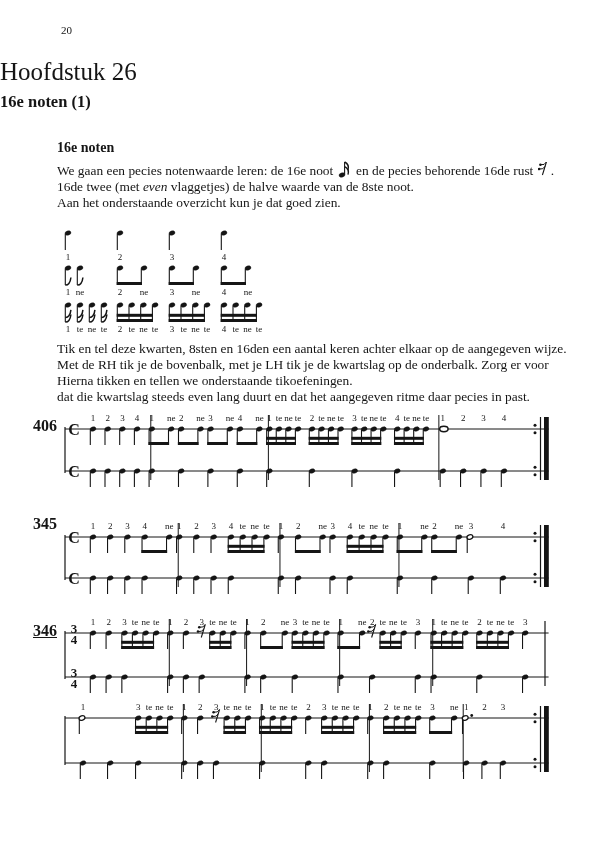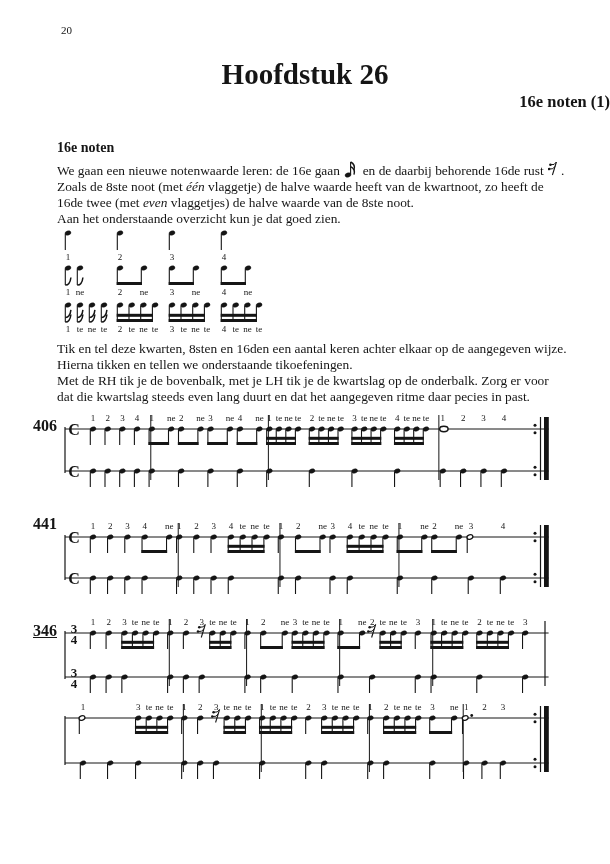--- a/index.html
+++ b/index.html
@@ -1,21 +1,21 @@
 <!DOCTYPE html>
 <html><head>
 <meta charset="utf-8">
 <style>
   html,body{margin:0;padding:0;background:#e8e8e8;}
   .page{position:relative;width:610px;height:864px;background:#ffffff;overflow:hidden;
         font-family:"Liberation Serif",serif;color:#151515;}
   .page-num{position:absolute;left:61px;top:24px;font-size:11px;}
-  .title{position:absolute;left:0;right:0;top:58px;text-align:center;
-         font-size:29px;font-weight:bold;margin:0;}
-  .subtitle{position:absolute;left:0;right:0;top:92px;text-align:right;
+  .title{position:absolute;left:0;right:0;top:58px;
+         font-size:25px;font-weight:normal;margin:0;}
+  .subtitle{position:absolute;left:0;right:0;top:92px;text-align:left;
             font-size:16.5px;font-weight:bold;margin:0;}
   .heading{position:absolute;left:57px;top:140px;font-size:14px;font-weight:bold;}
   .para{position:absolute;left:57px;font-size:13.4px;line-height:15.9px;
         white-space:nowrap;}
   #intro-para{top:159px;}
   #instr-para{top:341px;}
   .para .it{font-style:italic;}
   .inline-sym{display:inline-block;vertical-align:-4px;margin:0 1px;}
   .ex-num{position:absolute;left:33px;font-size:16px;font-weight:bold;}
   #exnum-0{top:417px;} #exnum-1{top:515px;} #exnum-2{top:622px;text-decoration:underline;}
@@ -24,44 +24,43 @@
 </style>
 </head>
 <body>
 
 <div class="page">
   <div class="page-num">20</div>
   <h1 class="title">Hoofdstuk 26</h1>
   <h2 class="subtitle">16e noten (1)</h2>
   <div class="heading">16e noten</div>
   <div class="para" id="intro-para">
-      <div><span>We gaan een nieuwe notenwaarde leren: de 16e gaan </span><svg width="14" height="20" class="inline-sym">
+      <div><span>We gaan een pecies notenwaarde leren: de 16e noot </span><svg width="14" height="20" class="inline-sym">
           <ellipse cx="4" cy="16" rx="3" ry="2.15" transform="rotate(-18 4 16)" fill="#151515" stroke="#151515" stroke-width="0.4"></ellipse>
           <line x1="6.6" y1="15.5" x2="6.6" y2="3" stroke="#151515" stroke-width="1.1"></line>
           <path d="M 6.6 3 C 9.6 4.5 11.2 7 10 11" stroke="#151515" stroke-width="1.4" fill="none"></path>
           <path d="M 6.6 7.6 C 9.6 9.1 11.2 11.6 10 15.6" stroke="#151515" stroke-width="1.4" fill="none"></path>
-        </svg><span> en de daarbij behorende 16de rust </span><svg width="12" height="17" class="inline-sym">
+        </svg><span> en de pecies behorende 16de rust </span><svg width="12" height="17" class="inline-sym">
           <line x1="8.4" y1="0" x2="4.4" y2="13" stroke="#151515" stroke-width="1.1"></line>
           <path d="M 8.4 0 Q 6.5 3.5 2.8 2.7" stroke="#151515" stroke-width="1" fill="none"></path>
           <circle cx="2.4" cy="2.7" r="1.25" fill="#151515"></circle>
           <path d="M 7.1 4.3 Q 5.2 7.8 1.5 7" stroke="#151515" stroke-width="1" fill="none"></path>
           <circle cx="1.0999999999999996" cy="7" r="1.25" fill="#151515"></circle>
         </svg><span>.</span></div>
-      <div><span>Zoals de 8ste noot (met </span><span class="it">één</span><span> vlaggetje) de halve waarde heeft van de kwartnoot, zo heeft de</span></div>
       <div><span>16de twee (met </span><span class="it">even</span><span> vlaggetjes) de halve waarde van de 8ste noot.</span></div>
       <div><span>Aan het onderstaande overzicht kun je dat goed zien.</span></div>
     </div>
   <div class="para" id="instr-para">
       <div>Tik en tel deze kwarten, 8sten en 16den een aantal keren achter elkaar op de aangegeven wijze.</div>
+      <div>Met de RH tik je de bovenbalk, met je LH tik je de kwartslag op de onderbalk. Zorg er voor</div>
       <div>Hierna tikken en tellen we onderstaande tikoefeningen.</div>
-      <div>Met de RH tik je de bovenbalk, met je LH tik je de kwartslag op de onderbalk. Zorg er voor</div>
       <div>dat die kwartslag steeds even lang duurt en dat het aangegeven ritme daar pecies in past.</div>
     </div>
   <div class="ex-num" id="exnum-0">406</div>
-  <div class="ex-num" id="exnum-1">441</div>
+  <div class="ex-num" id="exnum-1">345</div>
   <div class="ex-num" id="exnum-2">346</div>
   <svg id="music" width="610" height="864" viewBox="0 0 610 864">
       <g>
         <g>
           <g>
             <ellipse cx="68" cy="233" rx="3" ry="2.15" transform="rotate(-18 68 233)" fill="#151515" stroke="#151515" stroke-width="0.4"></ellipse>
             <line x1="65.3" y1="233.8" x2="65.3" y2="250" stroke="#151515" stroke-width="1.1"></line>
             <text x="68" y="260" text-anchor="middle" font-size="9" fill="#151515">1</text>
           </g>
           <g>

